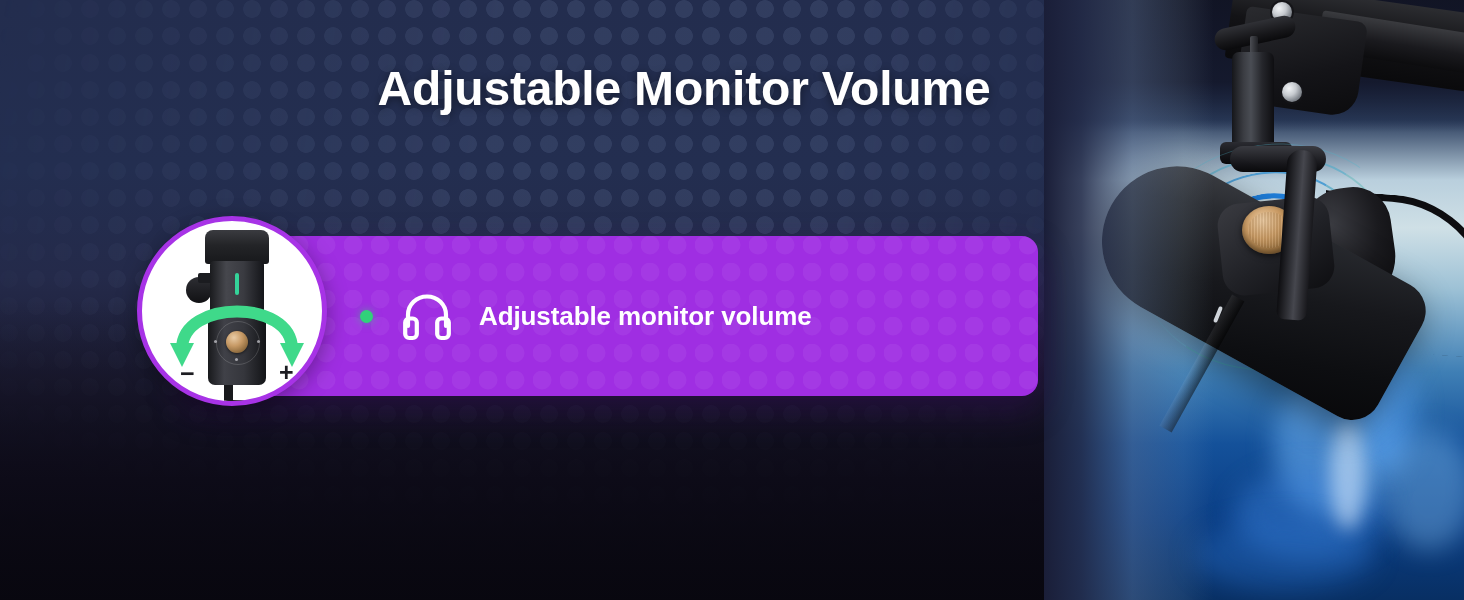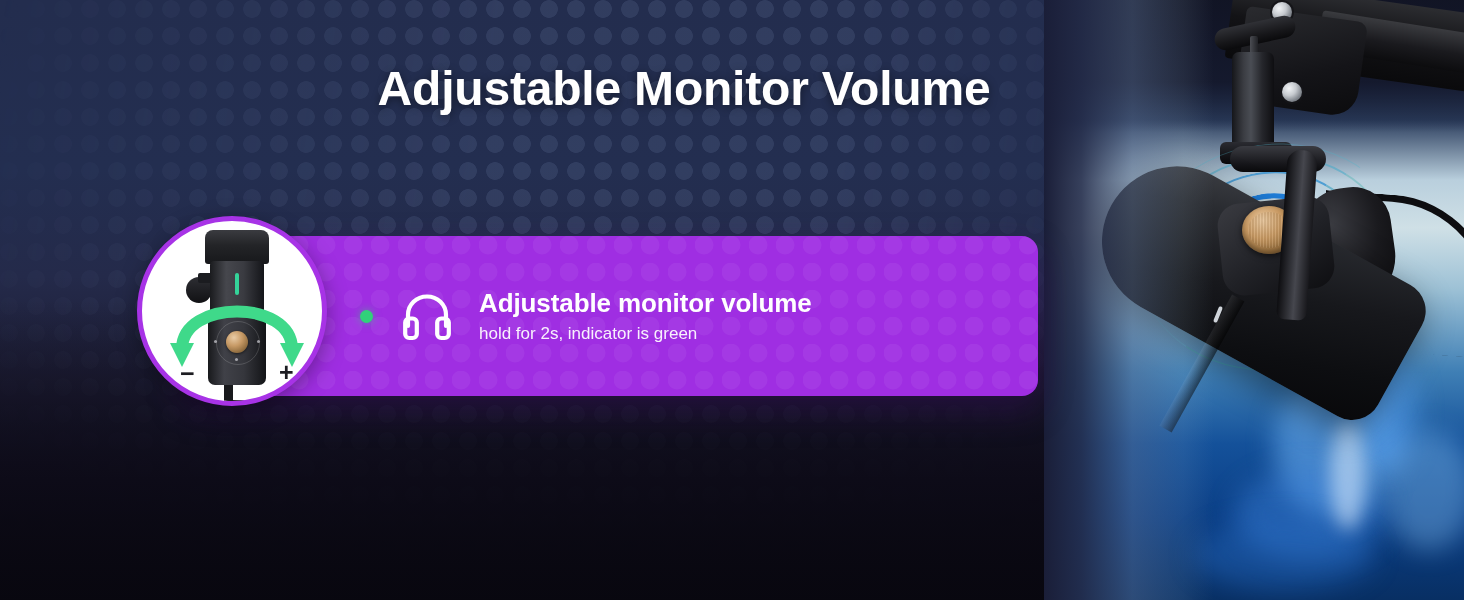--- a/index.html
+++ b/index.html
@@ -375,21 +375,20 @@
       <span class="status-dot"></span>
 
       <svg class="hp-icon" viewBox="0 0 56 56">
         <path d="M9 38 V27 C9 16.5 17.5 8.5 28 8.5 C38.5 8.5 47 16.5 47 27 V38" fill="none" stroke="#ffffff" stroke-width="4.2" stroke-linecap="round"></path>
         <rect x="6.2" y="30.5" width="11.6" height="19.5" rx="4" fill="none" stroke="#ffffff" stroke-width="4.2"></rect>
         <rect x="38.2" y="30.5" width="11.6" height="19.5" rx="4" fill="none" stroke="#ffffff" stroke-width="4.2"></rect>
       </svg>
 
       <span class="feature-text">
         <span class="feature-title">Adjustable monitor volume</span>
-        <span class="feature-sub">hold for 2s, indicator is green</span>
       </span>
     </div>
   </div>
 
   <div class="inset">
     <div class="inset-stage">
       <div class="im-stand"></div>
       <div class="im-stand-foot"></div>
       <div class="im-top"></div>
       <div class="im-side"></div>

